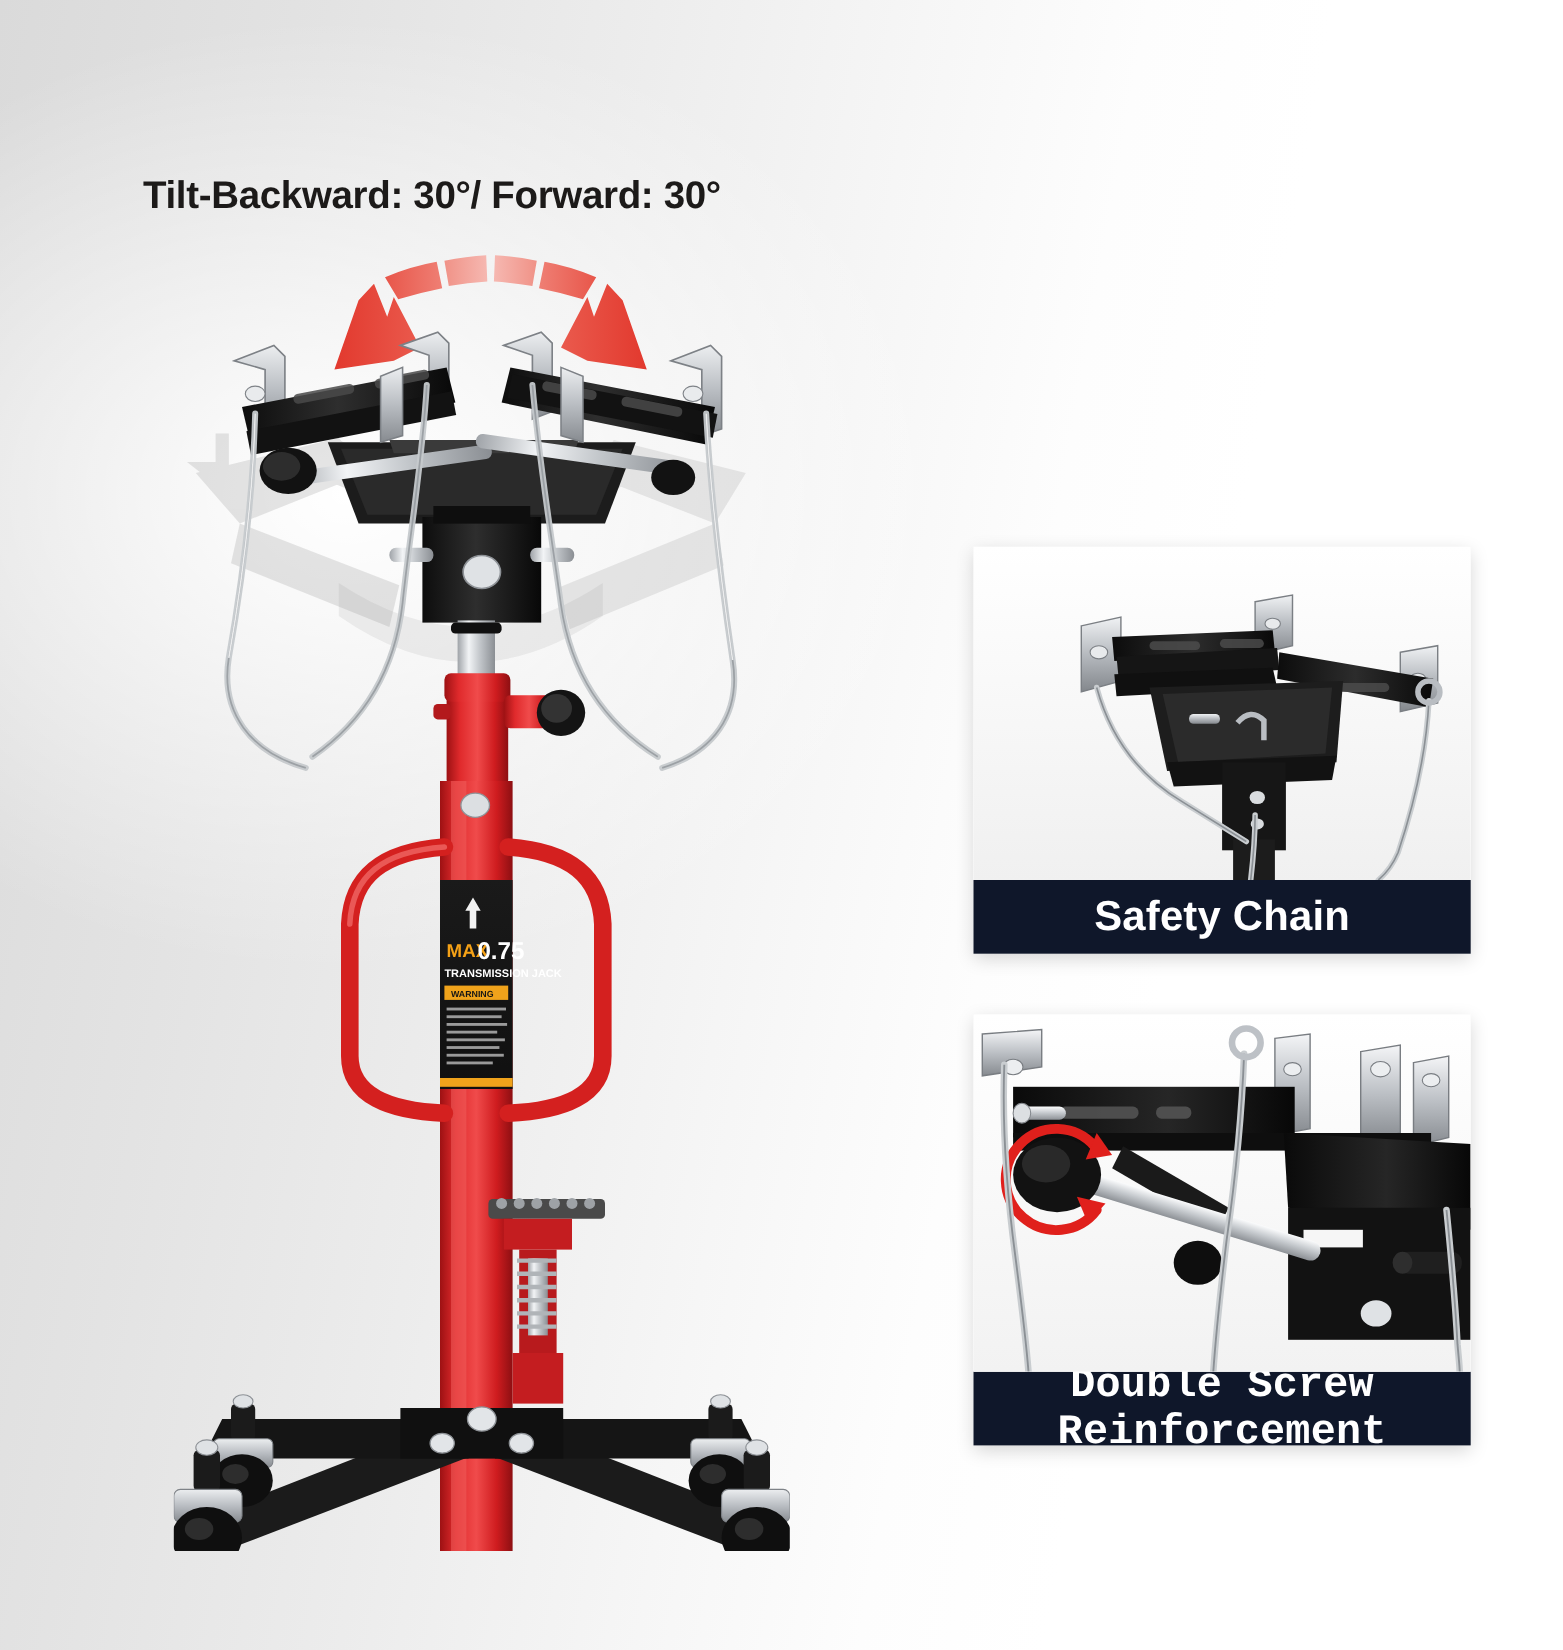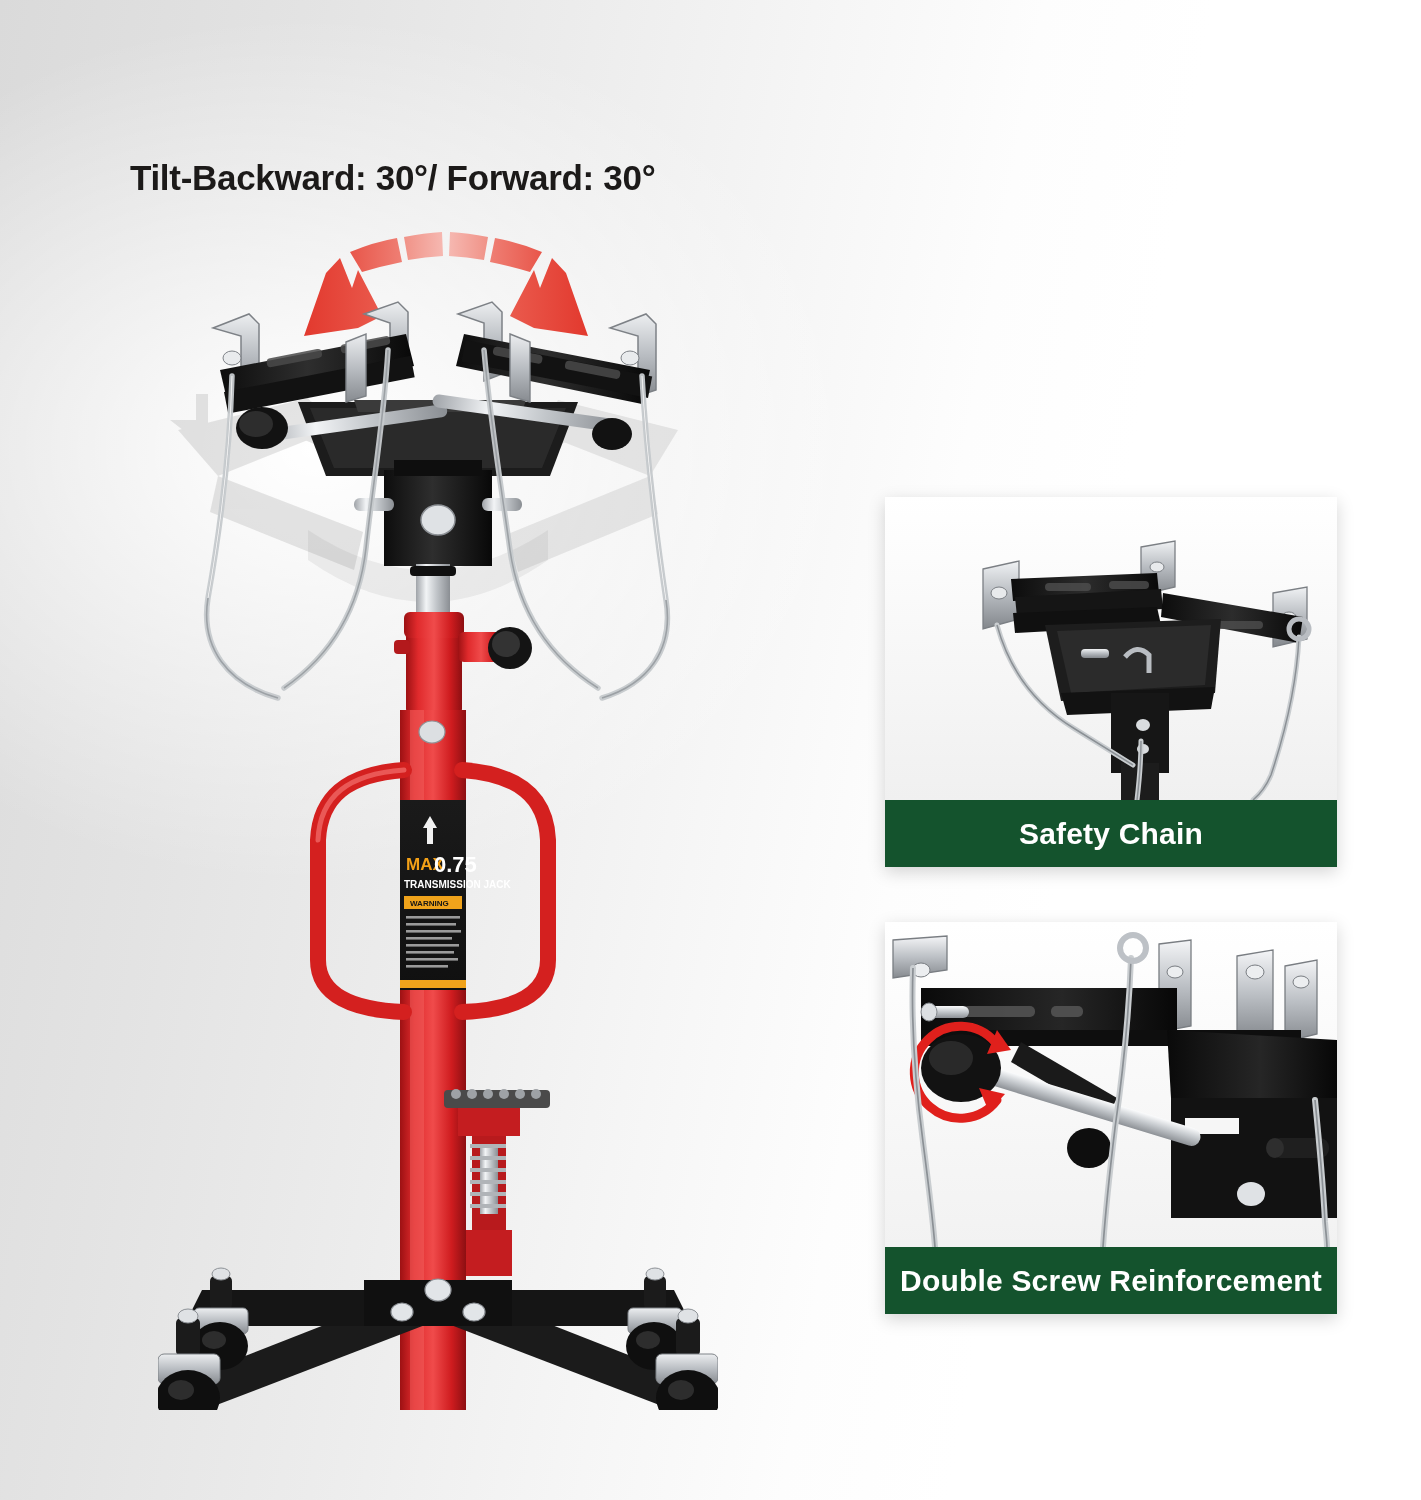--- a/index.html
+++ b/index.html
@@ -35,27 +35,27 @@
     color:#2b201d;letter-spacing:-1px;white-space:nowrap;
   }
 
   
   .card{
     position:absolute;left:885px;width:452px;
     background:#fafafa;
     box-shadow:0 5px 16px rgba(0,0,0,.17);
   }
   #card-chain{top:497px;height:370px;}
-  #card-screw{top:922px;height:392px;}
+  #card-screw{top:922px;height:392px;font-family:Liberation Mono, monospace;}
   .card-photo{position:relative;width:100%;height:303px;overflow:hidden;background:#fbfbfb;}
   #card-screw .card-photo{height:325px;}
   .card-cap{
-    height:67px;background:#14532d;color:#ffffff;
+    height:67px;background:#0f172a;color:#ffffff;
     display:flex;align-items:center;justify-content:center;
-    font-size:30px;font-weight:700;letter-spacing:.2px;text-align:center;
+    font-size:38px;font-weight:700;letter-spacing:.2px;text-align:center;
   }
 </style>
 </head>
 <body>
 
 <div id="stage">
 
   <div class="tilt-title">Tilt-Backward: 30°/ Forward: 30°</div>
 
   <div class="tilt-arc">

